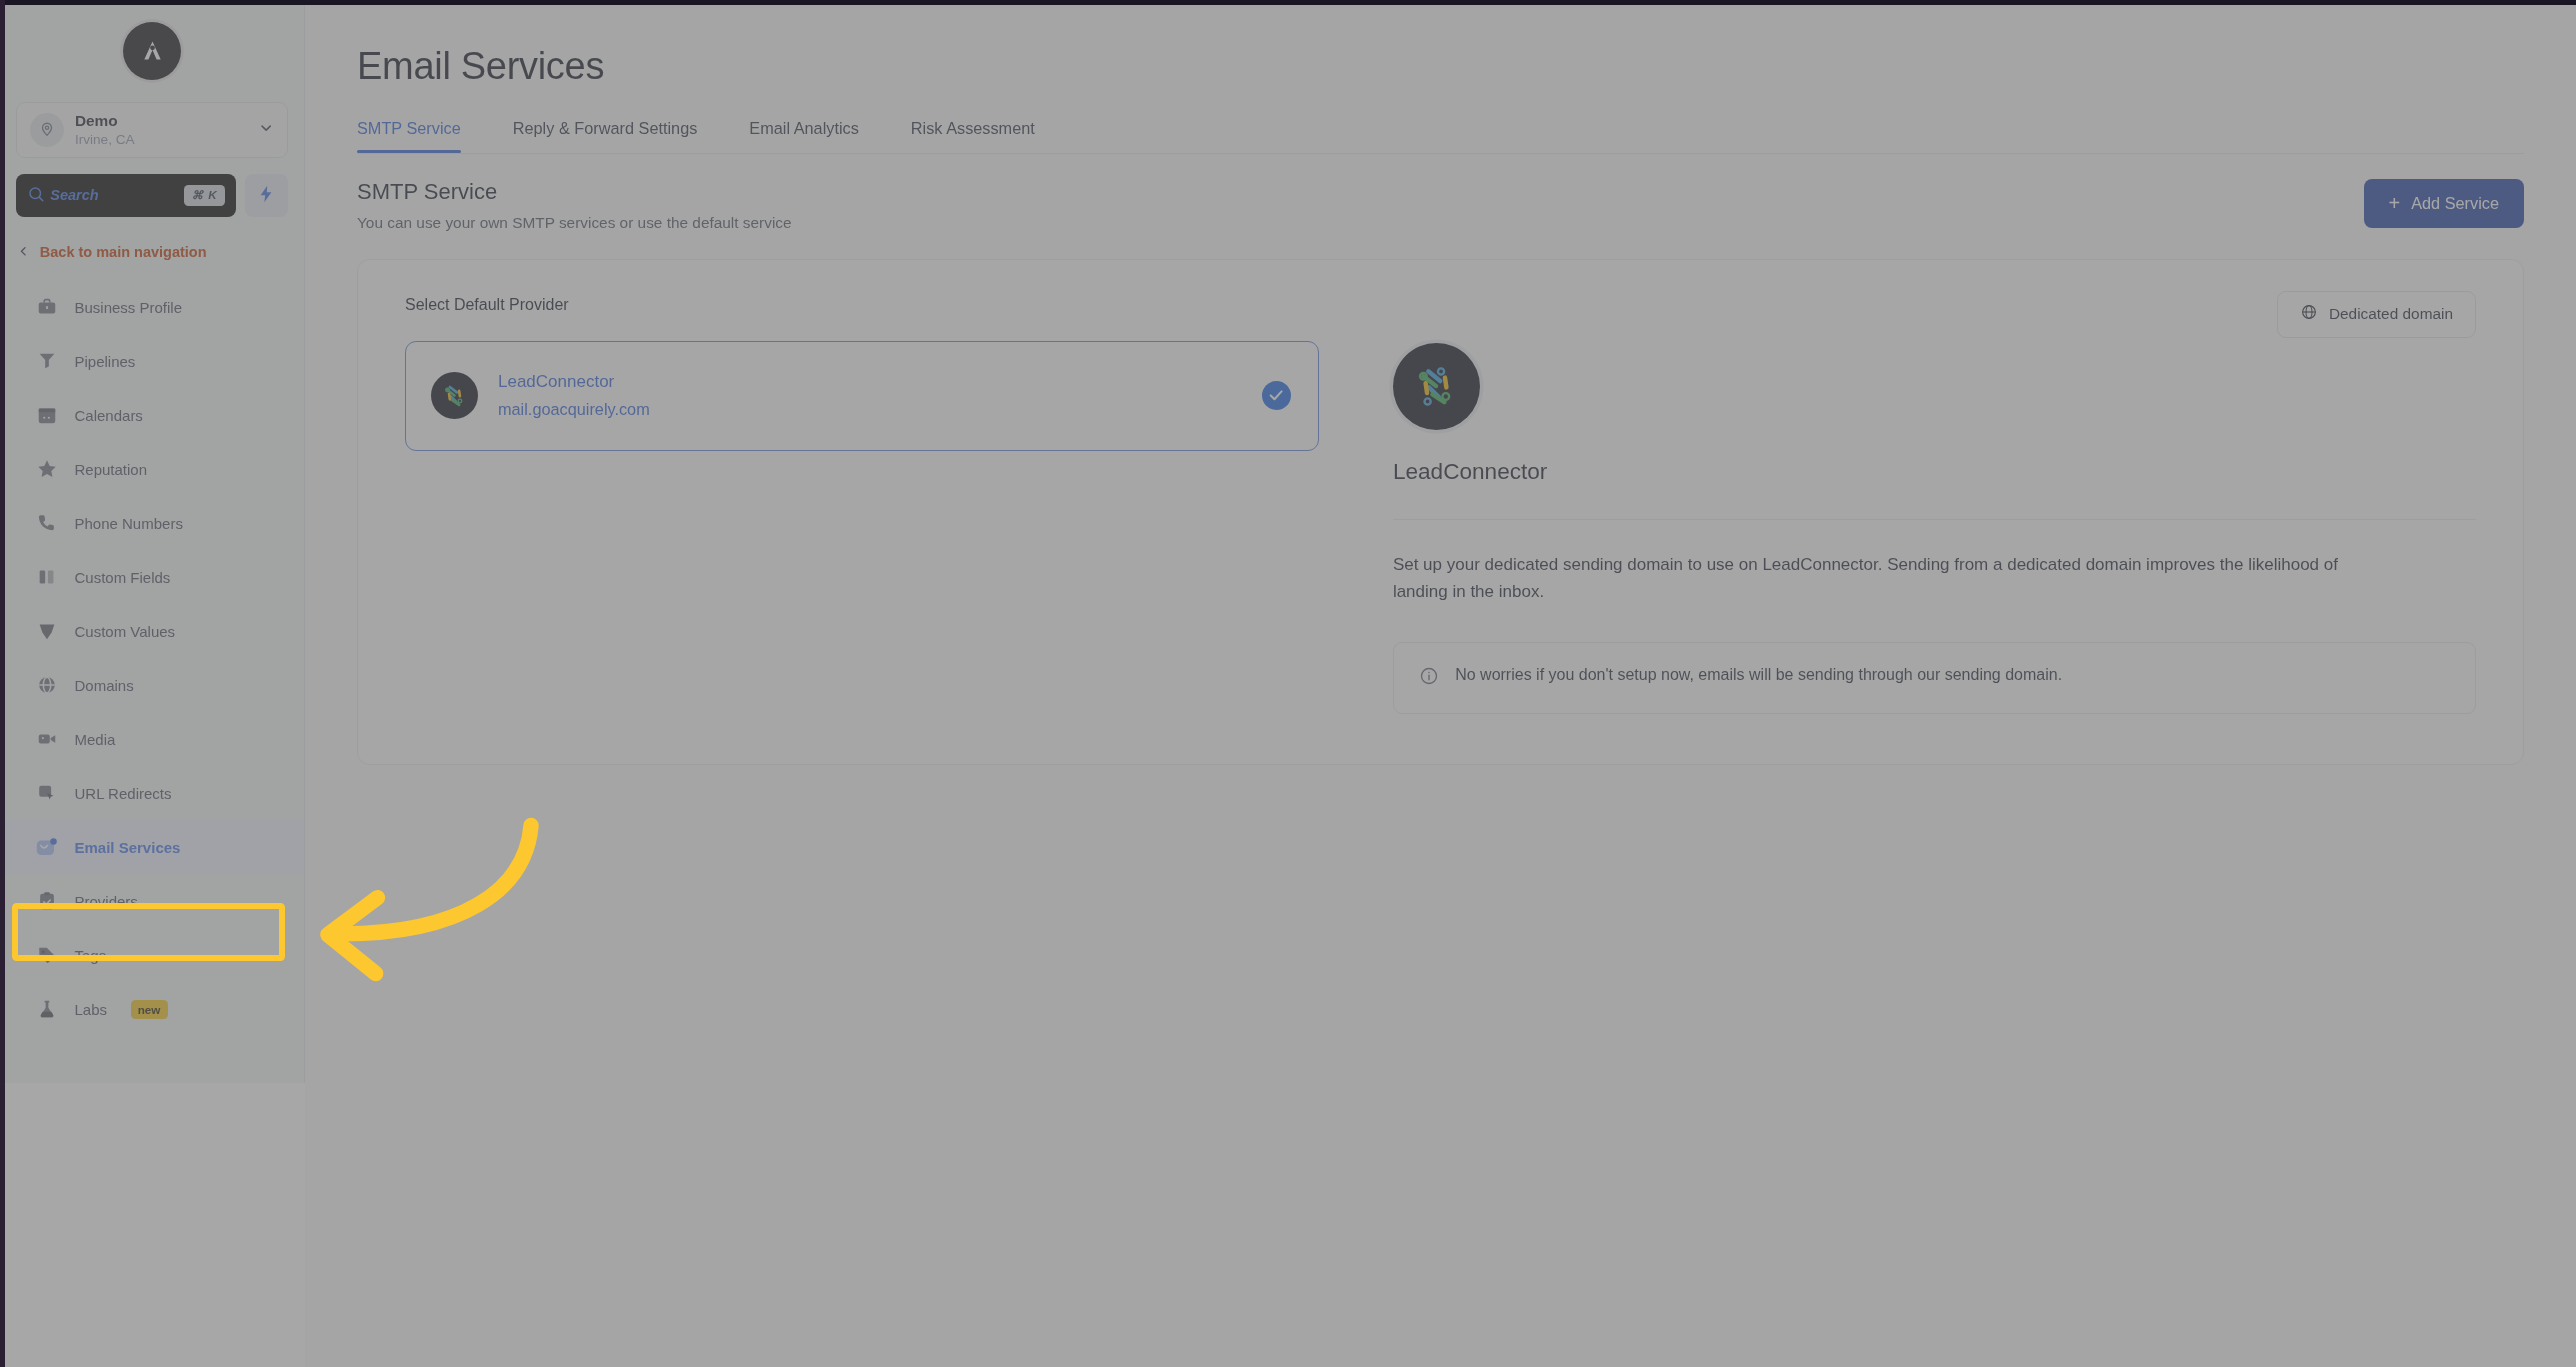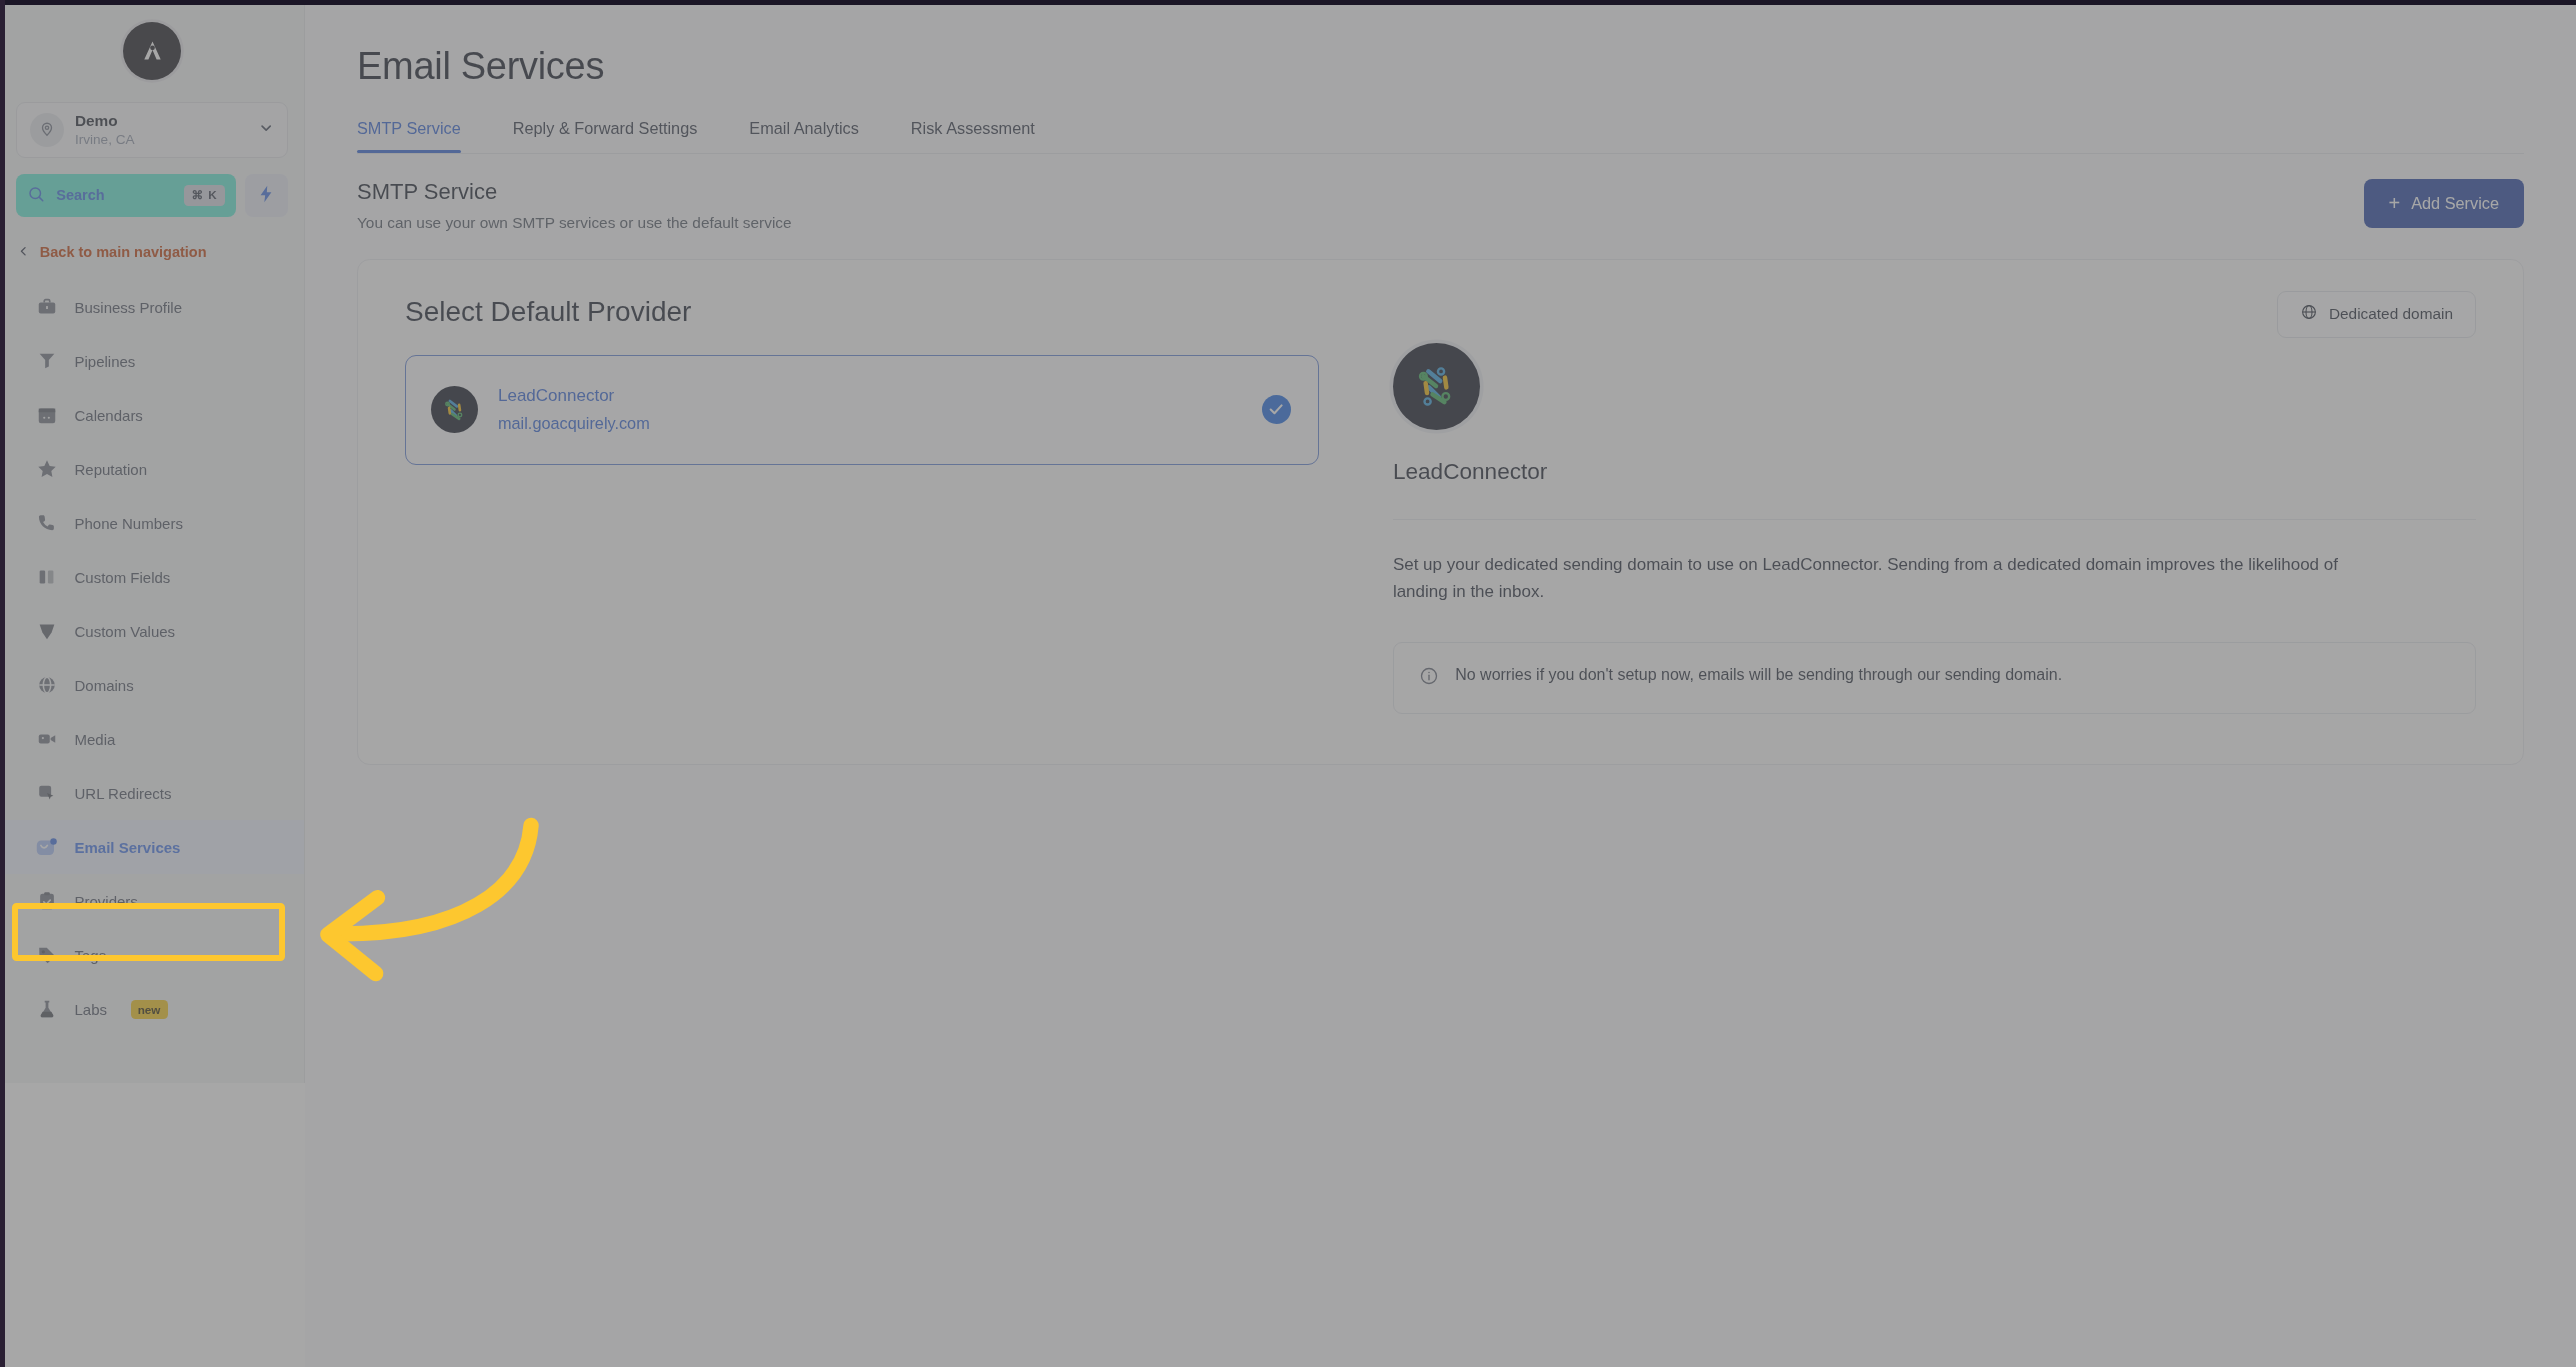--- a/index.html
+++ b/index.html
@@ -72,26 +72,27 @@
   .loc-sub  { font-size: 13.6px; color: #8b93a6; margin-top: 1.8px; }
   .loc-chev { color:#3a4254; flex:0 0 auto; }
 
   .search-row {
     margin: 16.3px 16.3px 0 16.3px;
     display:flex; gap: 9px; align-items:center;
   }
   .search-box {
     flex: 1;
     height: 43px;
-    background: #5eead4;
+    background: #000000;
     border-radius: 8.1px;
     display:flex; align-items:center;
     padding: 0 11px;
-    gap: 11px;
+    gap: 5px;
     cursor: text;
+    font-style: italic;
   }
   .search-label { font-size: 14.5px; color:#3b6fe0; font-weight: 600; flex:1; }
   .kbd {
     background:#d4d8e2; color:#333a4a;
     font-size: 11.7px; font-weight:700;
     border-radius:4.5px; padding: 3.6px 7.2px;
     letter-spacing: 0.9px;
   }
   .bolt-btn {
     width: 43px; height: 43px;
@@ -192,21 +193,21 @@
     display:flex;
     min-height: 506px;
   }
   .panel-left { flex: 1.08; padding: 36px 33px 36px 47px; }
   .panel-right {
     flex: 1.28;
     padding: 31px 47px 36px 40px;
     border-left: 0.9px solid transparent;
   }
 
-  .panel-left h3 { font-size: 28px; font-weight:400; color:#131a29; }
+  .panel-left h3 { font-size: 16px; font-weight:400; color:#131a29; }
 
   .provider-card {
     margin-top: 27px;
     border: 1.8px solid #5b7fd4;
     border-radius: 11px;
     background:#fcfdff;
     height: 110px;
     display:flex; align-items:center;
     padding: 0 27px 0 25px;
     gap: 20px;

